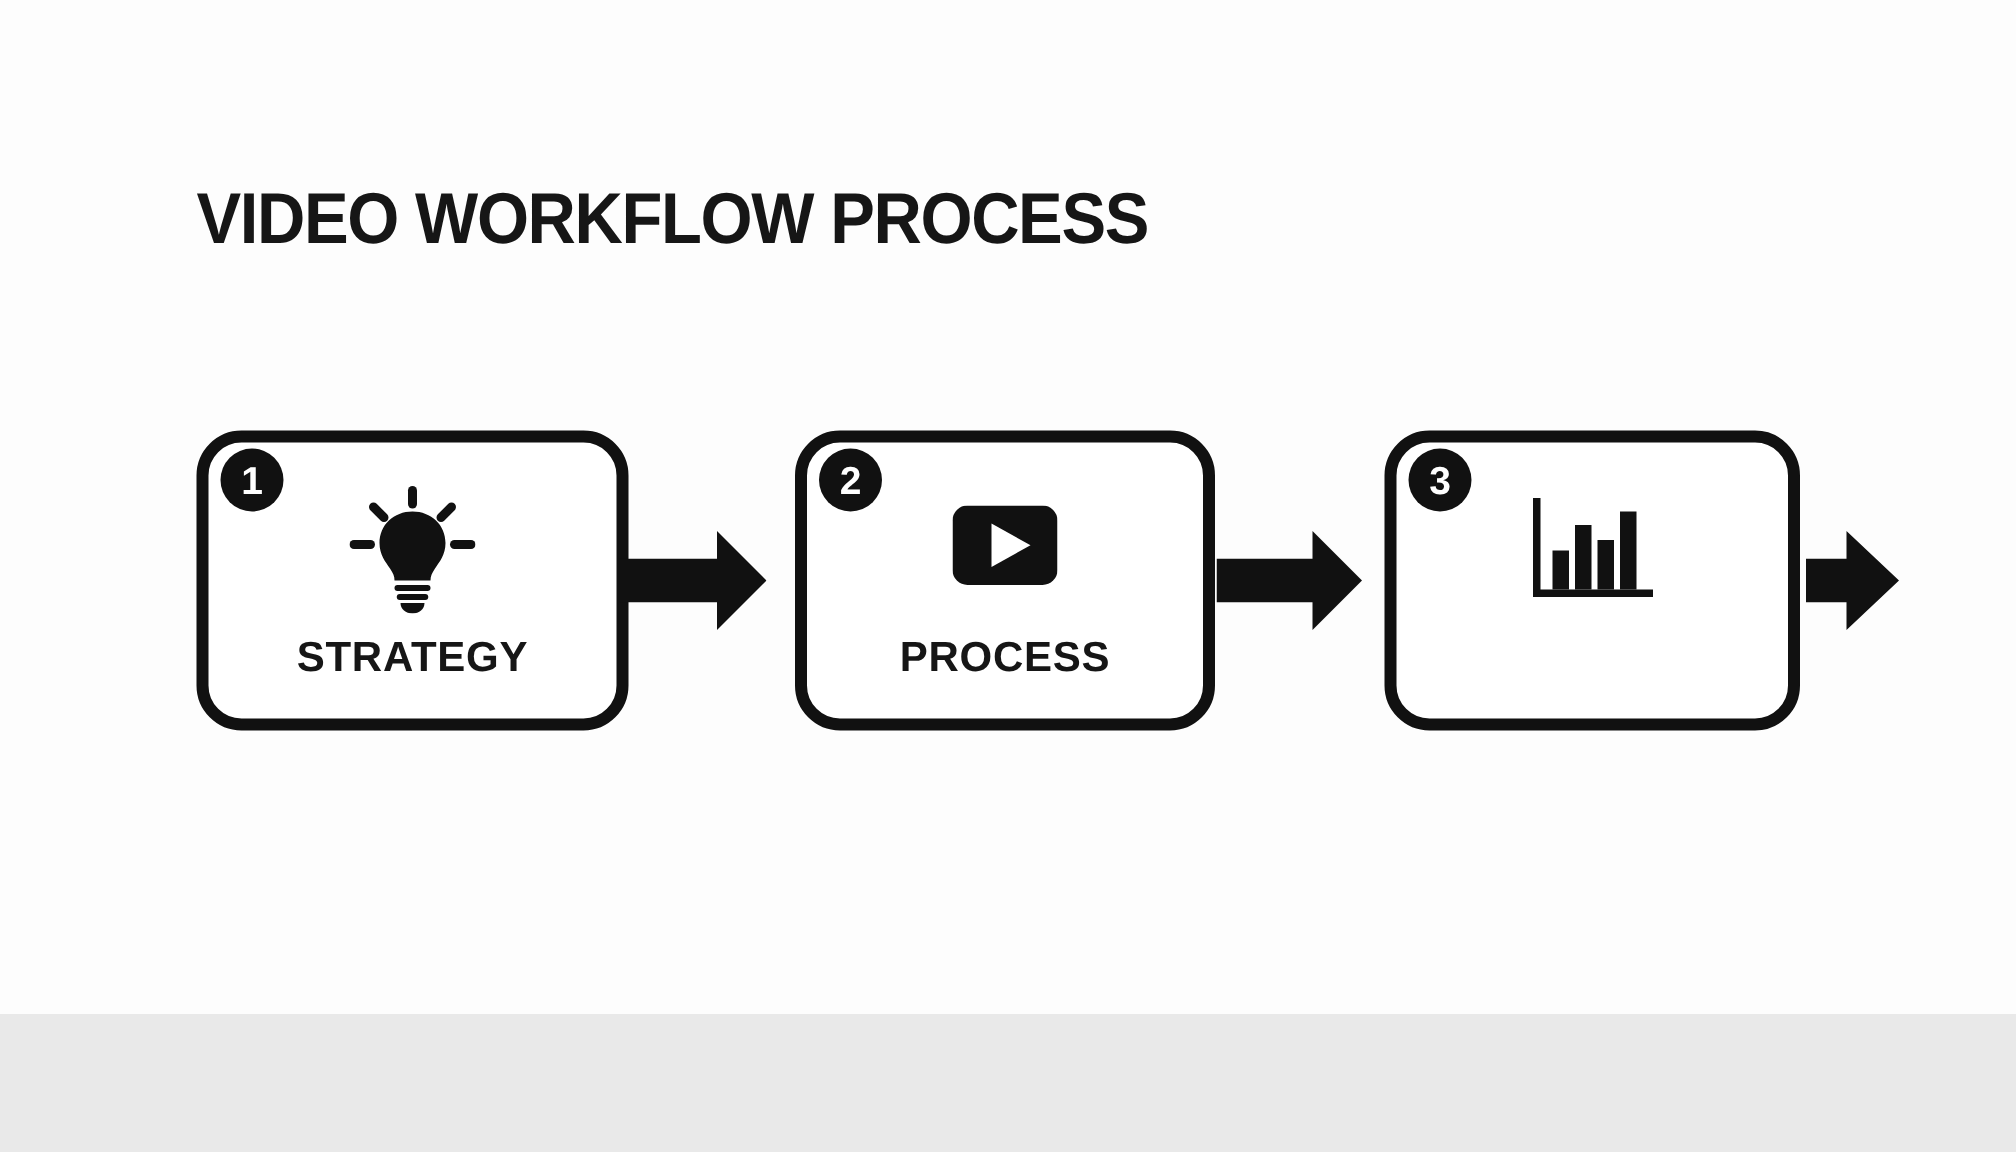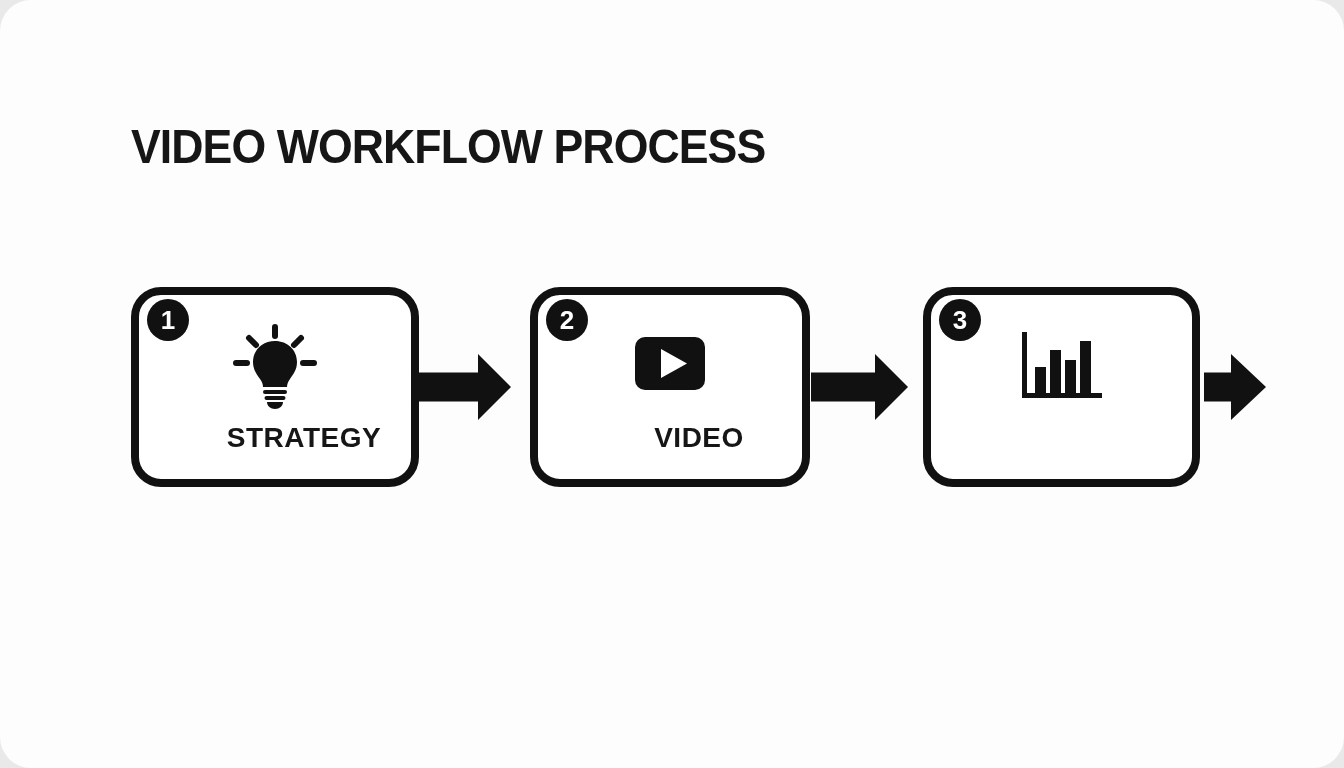--- a/index.html
+++ b/index.html
@@ -4,25 +4,24 @@
 <style>
   html, body {
     margin: 0;
     padding: 0;
     background: #e9e9e9;
     font-family: "Liberation Sans", sans-serif;
   }
   .canvas {
     position: relative;
     width: 1344px;
-    height: 768px;
+    height: 676px;
     background: #fdfdfd;
     overflow: hidden;
     margin: 0 auto;
-    border-radius: 31px;
   }
   .page-title {
     position: absolute;
     left: 131px;
     top: 119px;
     font-size: 48px;
     font-weight: bold;
     letter-spacing: -1px;
     color: #161616;
     transform: scaleX(0.93);
@@ -71,21 +70,20 @@
     position: absolute;
     top: 126px;
     left: 0;
     width: 100%;
     text-align: center;
     font-size: 28px;
     font-weight: bold;
     color: #161616;
     letter-spacing: 0.5px;
     line-height: 34px;
-    padding-left: 29px;
   }
   .flow-arrow {
     position: absolute;
     top: 354px;
     height: 66px;
   }
   .arrow-1 { left: 413px;  width: 98px; }
   .arrow-2 { left: 811px;  width: 97px; }
   .arrow-3 { left: 1204px; width: 62px; }
 </style>
@@ -123,21 +121,21 @@
   </span>
 
   <div class="step-box box-create">
     <div class="step-badge">2</div>
     <span class="step-icon icon-play">
       <svg width="70" height="53" viewBox="0 0 70 53">
         <rect fill="#111111" x="0" y="0" width="70" height="53" rx="10"></rect>
         <polygon fill="#ffffff" points="26,12 52,26.5 26,41"></polygon>
       </svg>
     </span>
-    <div class="step-label">VIDEO</div>
+    <div class="step-label">PROCESS</div>
   </div>
 
   <span class="flow-arrow arrow-2">
     <svg width="97" height="66" viewBox="0 0 97 66">
       <polygon fill="#111111" points="0,18.5 64,18.5 64,0 97,33 64,66 64,47.5 0,47.5"></polygon>
     </svg>
   </span>
 
   <div class="step-box box-analyze">
     <div class="step-badge">3</div>

